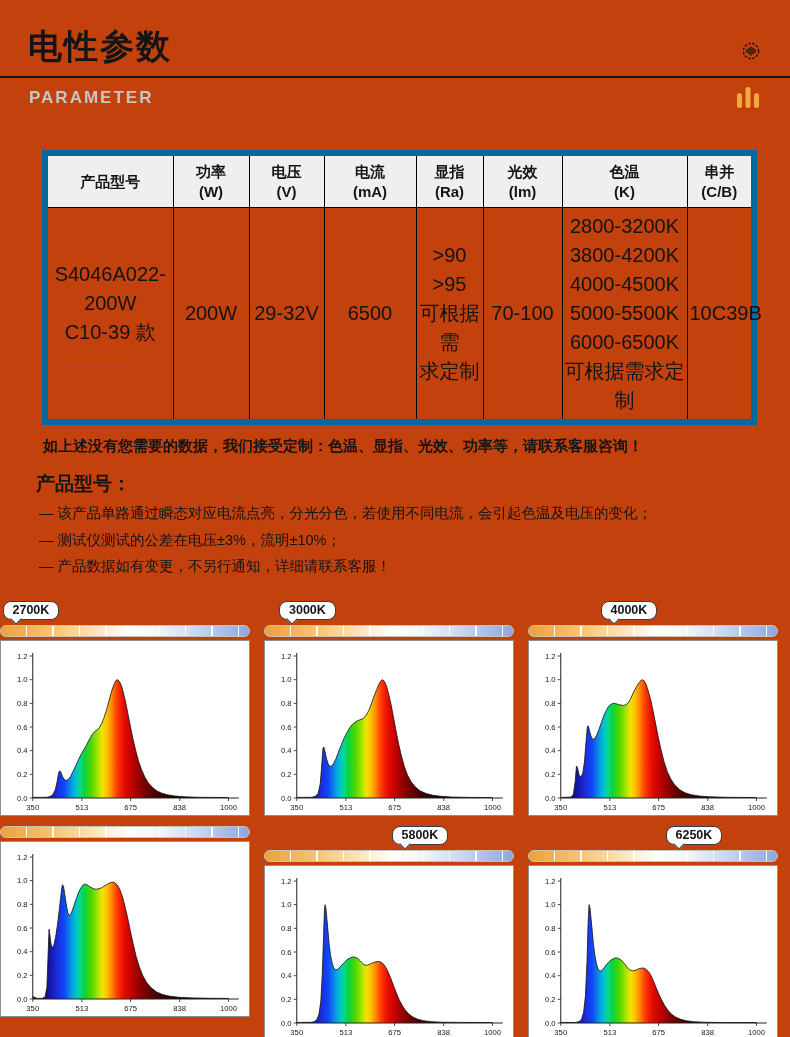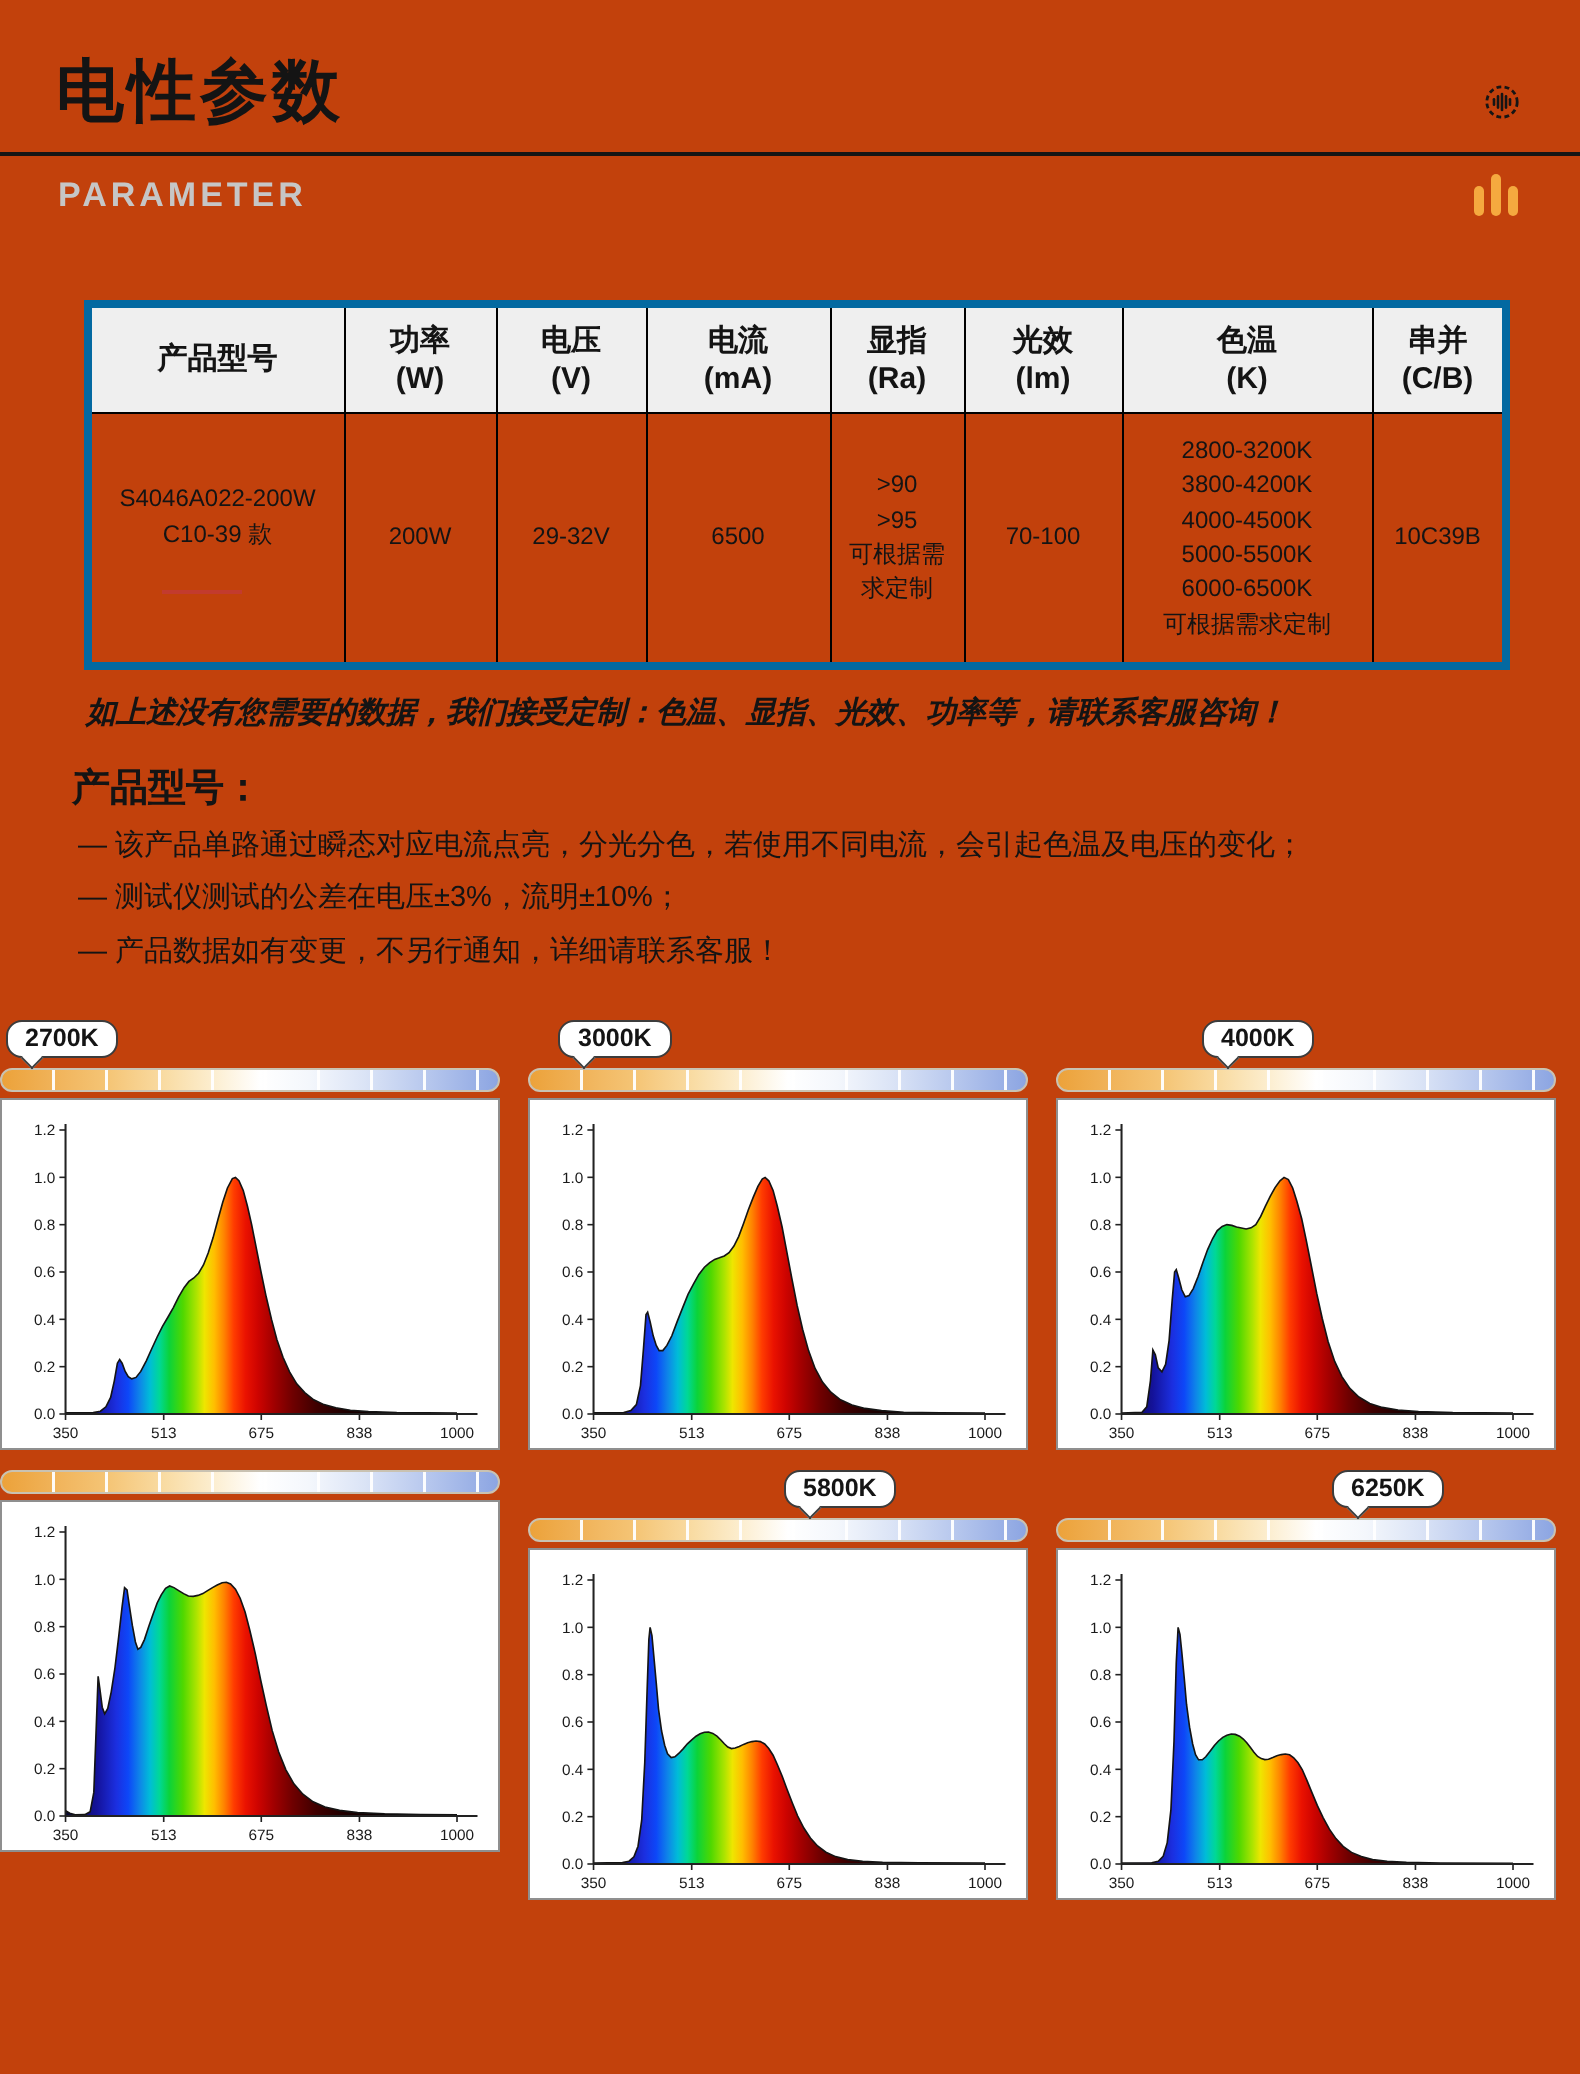--- a/index.html
+++ b/index.html
@@ -11,32 +11,32 @@
   .title-row { padding:26px 26px 0 28px; position:relative; }
   .page-title { margin:0; font-size:34px; font-weight:800; letter-spacing:2px; line-height:1.2; }
   .wave-icon { position:absolute; right:30px; top:42px; width:18px; height:18px; }
   .hdr-divider { height:2px; background:#151515; margin-top:9px; }
   .sub-row { display:flex; justify-content:space-between; align-items:flex-end; padding:8px 30px 0 29px; }
   .subtitle { color:#c6c6c6; font-weight:700; font-size:17px; letter-spacing:2px; }
   .bars-icon { width:24px; height:21px; margin-top:1px; }
 
   
   table.spec { border-collapse:collapse; table-layout:fixed; width:709px; margin:42px 0 0 42px;
-               border:4px solid #0369a1; }
+               border:6px solid #0369a1; }
   .spec th, .spec td { border:1px solid #000; text-align:center; vertical-align:middle; padding:4px 2px; }
   .spec th { background:#efefef; font-size:15px; font-weight:700; line-height:1.3;
              white-space:pre-line; height:55px; }
-  .spec td { font-size:12px; line-height:1.45; height:126px; }
+  .spec td { font-size:20px; line-height:1.45; height:126px; }
   .multiline { white-space:pre-line; }
   .cct-cell { font-size:13.5px; line-height:1.4; }
   .model-cell { font-size:15px; line-height:1.5; }
   .red-underline { display:inline-block; border-bottom:2px solid #c23b2e; padding-bottom:19px; }
 
   
-  .custom-note { margin:12px 0 0 43px; font-size:15px; font-weight:700;font-style:italic; }
+  .custom-note { margin:12px 0 0 43px; font-size:15px; font-weight:700; }
   .tips-title { margin:15px 0 0 36px; font-size:19px; font-weight:800; }
   .tips { margin:5px 0 0 39px; }
   .tips p { margin:4px 0; font-size:14.5px; font-weight:500; line-height:1.55; }
 
   
   .sec-title { margin:37px 0 0 28px; font-size:27px; font-weight:800; letter-spacing:1px; }
   .charts-grid { display:grid; grid-template-columns:repeat(3,1fr); column-gap:14px; row-gap:10px;
                  padding:0 12px 0 0; margin-top:23px; }
   .bubble-row { position:relative; height:19px; margin-bottom:5px; z-index:2; }
   .bubble { position:absolute; top:0; left:0; height:19px; line-height:16px; padding:0 9px;

